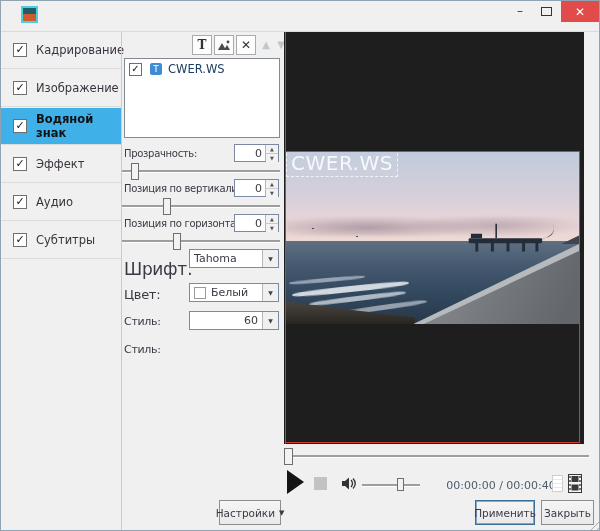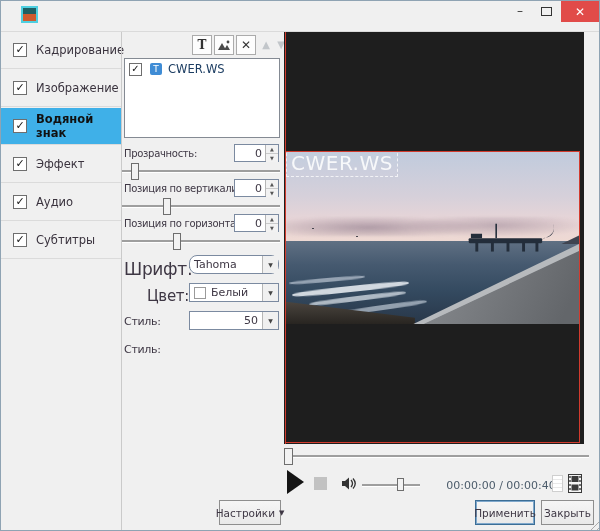--- a/index.html
+++ b/index.html
@@ -197,37 +197,37 @@
     <span class="val">0</span>
     <span class="arrows">
       <span>▲</span>
       <span>▼</span>
     </span>
   </div>
   <div class="abs groove" style="left:121px;top:239px;width:158px;"></div>
   <div class="abs handle" style="left:172px;top:232px;"></div>
 
   <div class="abs flabel" style="left:123px;top:258px;font-size:17px;">Шрифт:</div>
-  <div class="abs combo" style="left:188px;top:254px;border-radius:8px;">
+  <div class="abs combo" style="left:188px;top:248px;">
     <span class="cval">Tahoma</span>
     <span class="carrow">▼</span>
   </div>
 
-  <div class="abs flabel" style="left:123px;top:286px;font-size:15px;margin-left:23px;">Цвет:</div>
+  <div class="abs flabel" style="left:123px;top:286px;font-size:13px;">Цвет:</div>
   <div class="abs combo" style="left:188px;top:282px;">
     <span class="cval">
       <span class="swatch"></span>
       <span>Белый</span>
     </span>
     <span class="carrow">▼</span>
   </div>
 
   <div class="abs flabel" style="left:123px;top:314px;font-size:11px;">Стиль:</div>
   <div class="abs combo" style="left:188px;top:310px;">
-    <span class="cval right">50</span>
+    <span class="cval right">60</span>
     <span class="carrow">▼</span>
   </div>
 
   <div class="abs flabel" style="left:123px;top:342px;font-size:11px;">Стиль:</div>
 
   <div id="preview" class="abs">
     <div class="abs redline-left"></div>
     <div class="abs redrect"></div>
     <div id="video" class="abs">
       <div class="abs sky"></div>

